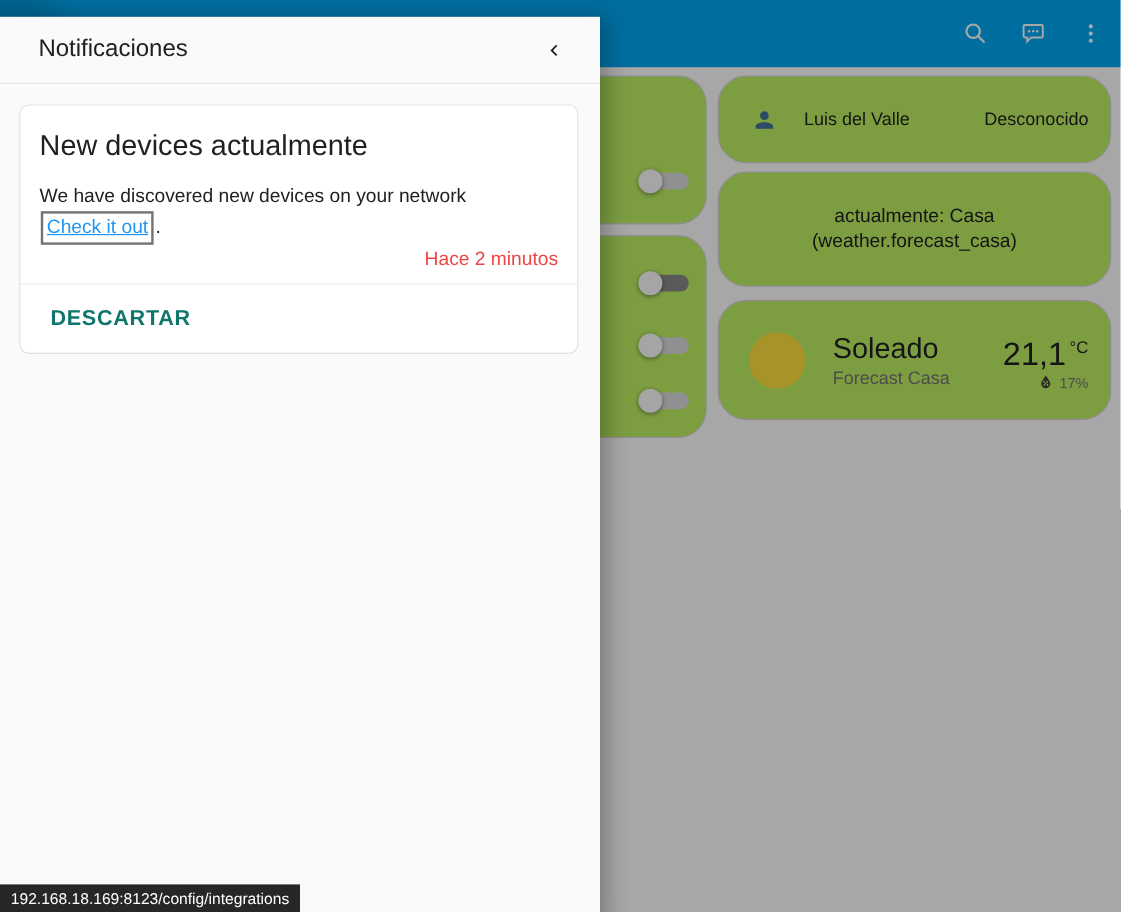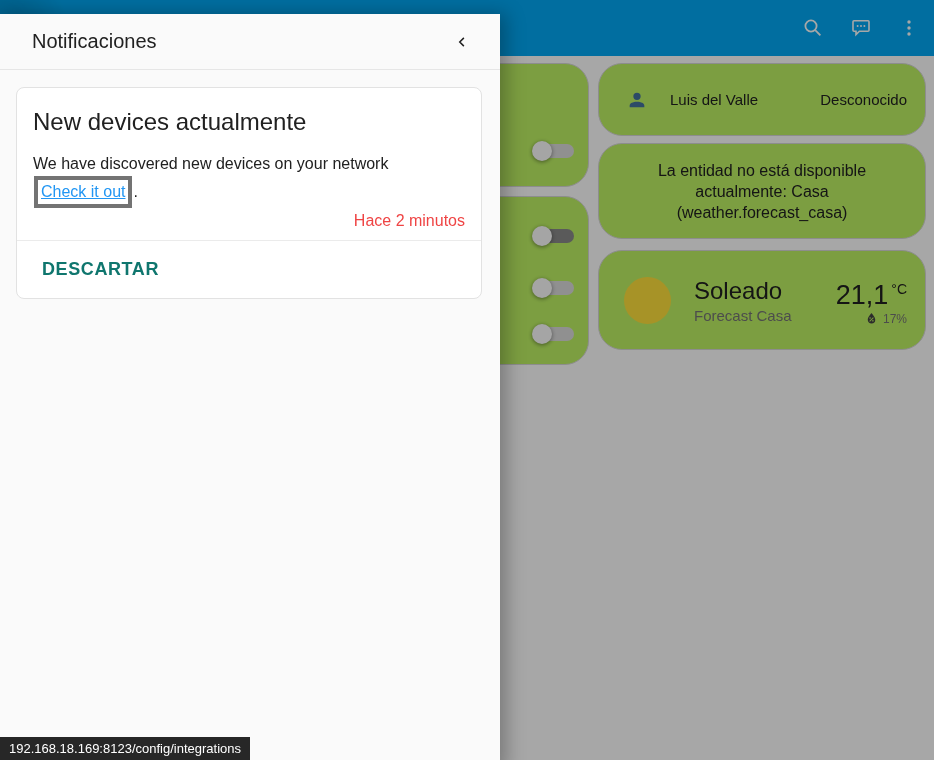--- a/index.html
+++ b/index.html
@@ -49,21 +49,21 @@
   .drawer-header { height:56px; display:flex; align-items:center; padding:0 22px 0 32px;
     border-bottom:1px solid #e6e6e6; }
   .drawer-title { font-size:20px; font-weight:500; color:#212121; }
   .collapse-btn { margin-left:auto; width:32px; height:32px; background:none; border:none; cursor:pointer;
     display:flex; align-items:center; justify-content:center; }
   .notif-card { position:absolute; left:16px; top:73px; width:466px; background:#ffffff;
     border:1px solid #e2e2e2; border-radius:8px; }
   .notif-content { padding:20px 16px 10px 16px; }
   .notif-title { font-size:24px; font-weight:400; color:#212121; margin-bottom:16px; }
   .notif-body { font-size:16px; line-height:24px; color:#212121; }
-  .link-box { display:inline-block; border:4px solid #737373; padding:0 3px; margin:0 1px; }
+  .link-box { display:inline-block; border:2px solid #737373; padding:0 3px; margin:0 1px; }
   .notif-link { color:#2196f3; text-decoration:underline; cursor:pointer; }
   .notif-time { text-align:right; font-size:16px; color:#ef4444; margin-top:4px; }
   .notif-divider { border-top:1px solid #ebebeb; }
   .notif-actions { padding:8px 8px 8px 17px; }
   .dismiss-btn { background:none; border:none; color:#0f766e; font-family:"Liberation Sans",sans-serif;
     font-size:18px; font-weight:700; letter-spacing:0.6px; padding:10px 8px; cursor:pointer; }
   
   .url-tooltip { position:absolute; left:0; top:737px; height:23px; z-index:20; background:#272727;
     color:#ffffff; font-size:13px; display:inline-flex; align-items:center; padding:0 9px;
     white-space:nowrap; }
@@ -127,21 +127,20 @@
       <span style="width:22px;height:22px;display:block;">
         <svg width="22" height="22" viewBox="0 0 24 24">
           <path fill="#44739e" d="M12,4A4,4 0 0,1 16,8A4,4 0 0,1 12,12A4,4 0 0,1 8,8A4,4 0 0,1 12,4M12,14C16.42,14 20,15.79 20,18V20H4V18C4,15.79 7.58,14 12,14Z"></path>
         </svg>
       </span>
       <span class="person-name">Luis del Valle</span>
       <span class="person-state">Desconocido</span>
     </div>
 
     <div class="card alert-card">
-      <div>La entidad no está disponible</div>
       <div>actualmente: Casa</div>
       <div>(weather.forecast_casa)</div>
     </div>
 
     <div class="card weather-card">
       <div class="sun-circle"></div>
       <div class="weather-main">
         <div class="weather-cond">Soleado</div>
         <div class="weather-name">Forecast Casa</div>
       </div>

